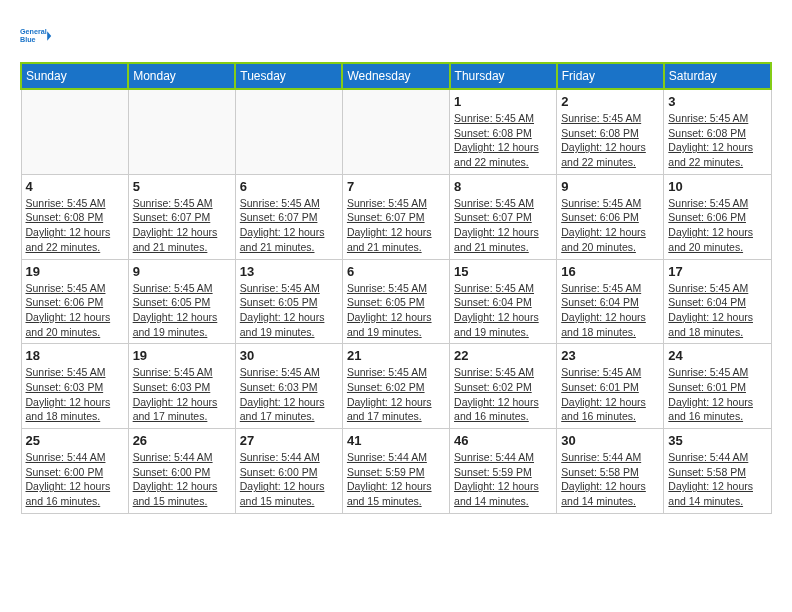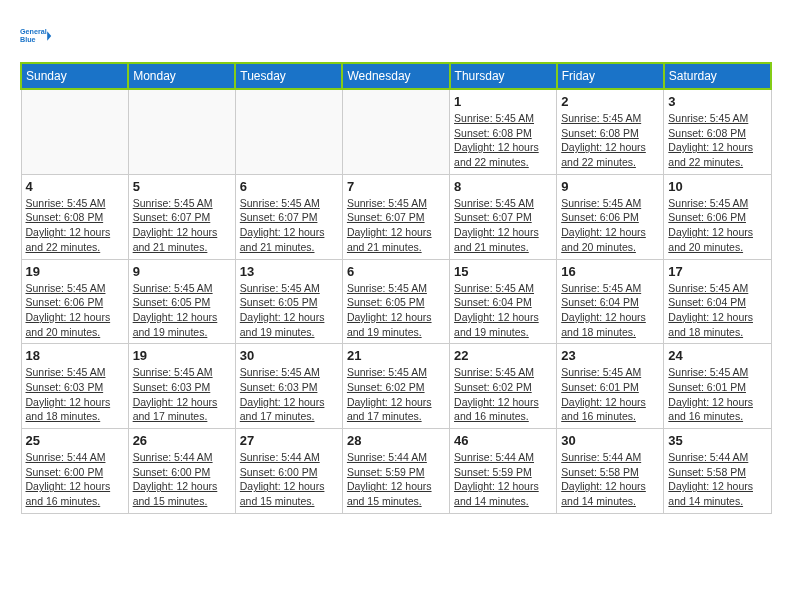--- a/index.html
+++ b/index.html
@@ -233,21 +233,21 @@
         </td>
         <td class="has-data">
           <div class="day-number">26</div>
           <div class="day-info">Sunrise: 5:44 AM<br>Sunset: 6:00 PM<br>Daylight: 12 hours<br>and 15 minutes.</div>
         </td>
         <td class="has-data">
           <div class="day-number">27</div>
           <div class="day-info">Sunrise: 5:44 AM<br>Sunset: 6:00 PM<br>Daylight: 12 hours<br>and 15 minutes.</div>
         </td>
         <td class="has-data">
-          <div class="day-number">28</div>
+          <div class="day-number">41</div>
           <div class="day-info">Sunrise: 5:44 AM<br>Sunset: 5:59 PM<br>Daylight: 12 hours<br>and 15 minutes.</div>
         </td>
         <td class="has-data">
           <div class="day-number">46</div>
           <div class="day-info">Sunrise: 5:44 AM<br>Sunset: 5:59 PM<br>Daylight: 12 hours<br>and 14 minutes.</div>
         </td>
         <td class="has-data">
           <div class="day-number">30</div>
           <div class="day-info">Sunrise: 5:44 AM<br>Sunset: 5:58 PM<br>Daylight: 12 hours<br>and 14 minutes.</div>
         </td>

